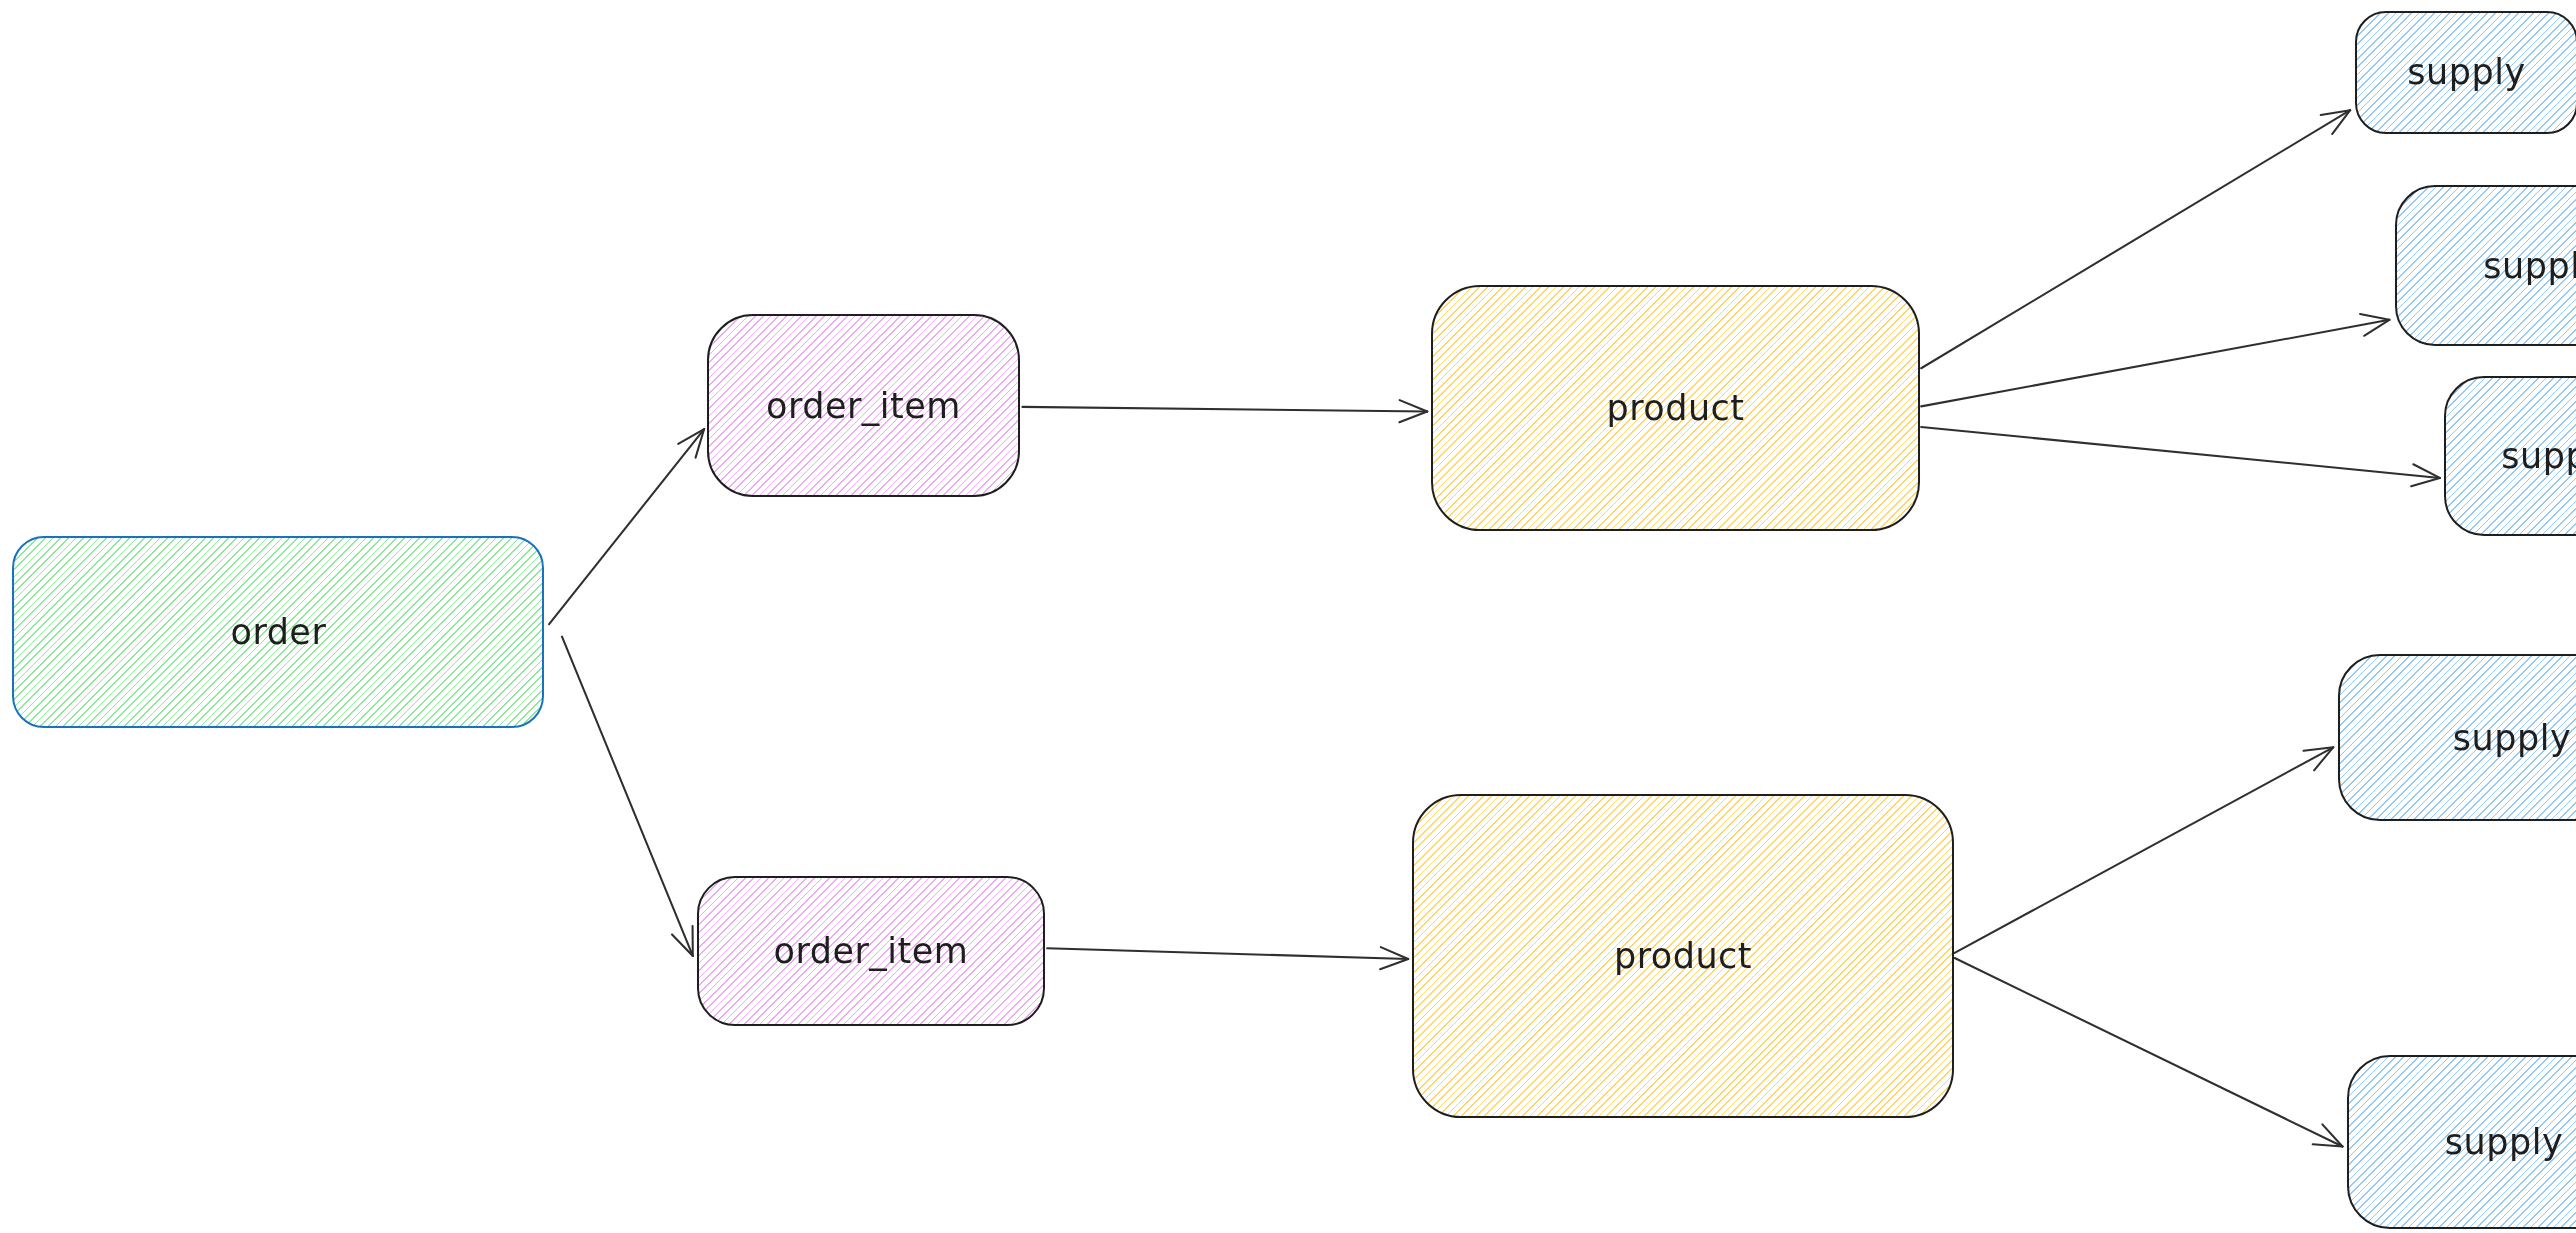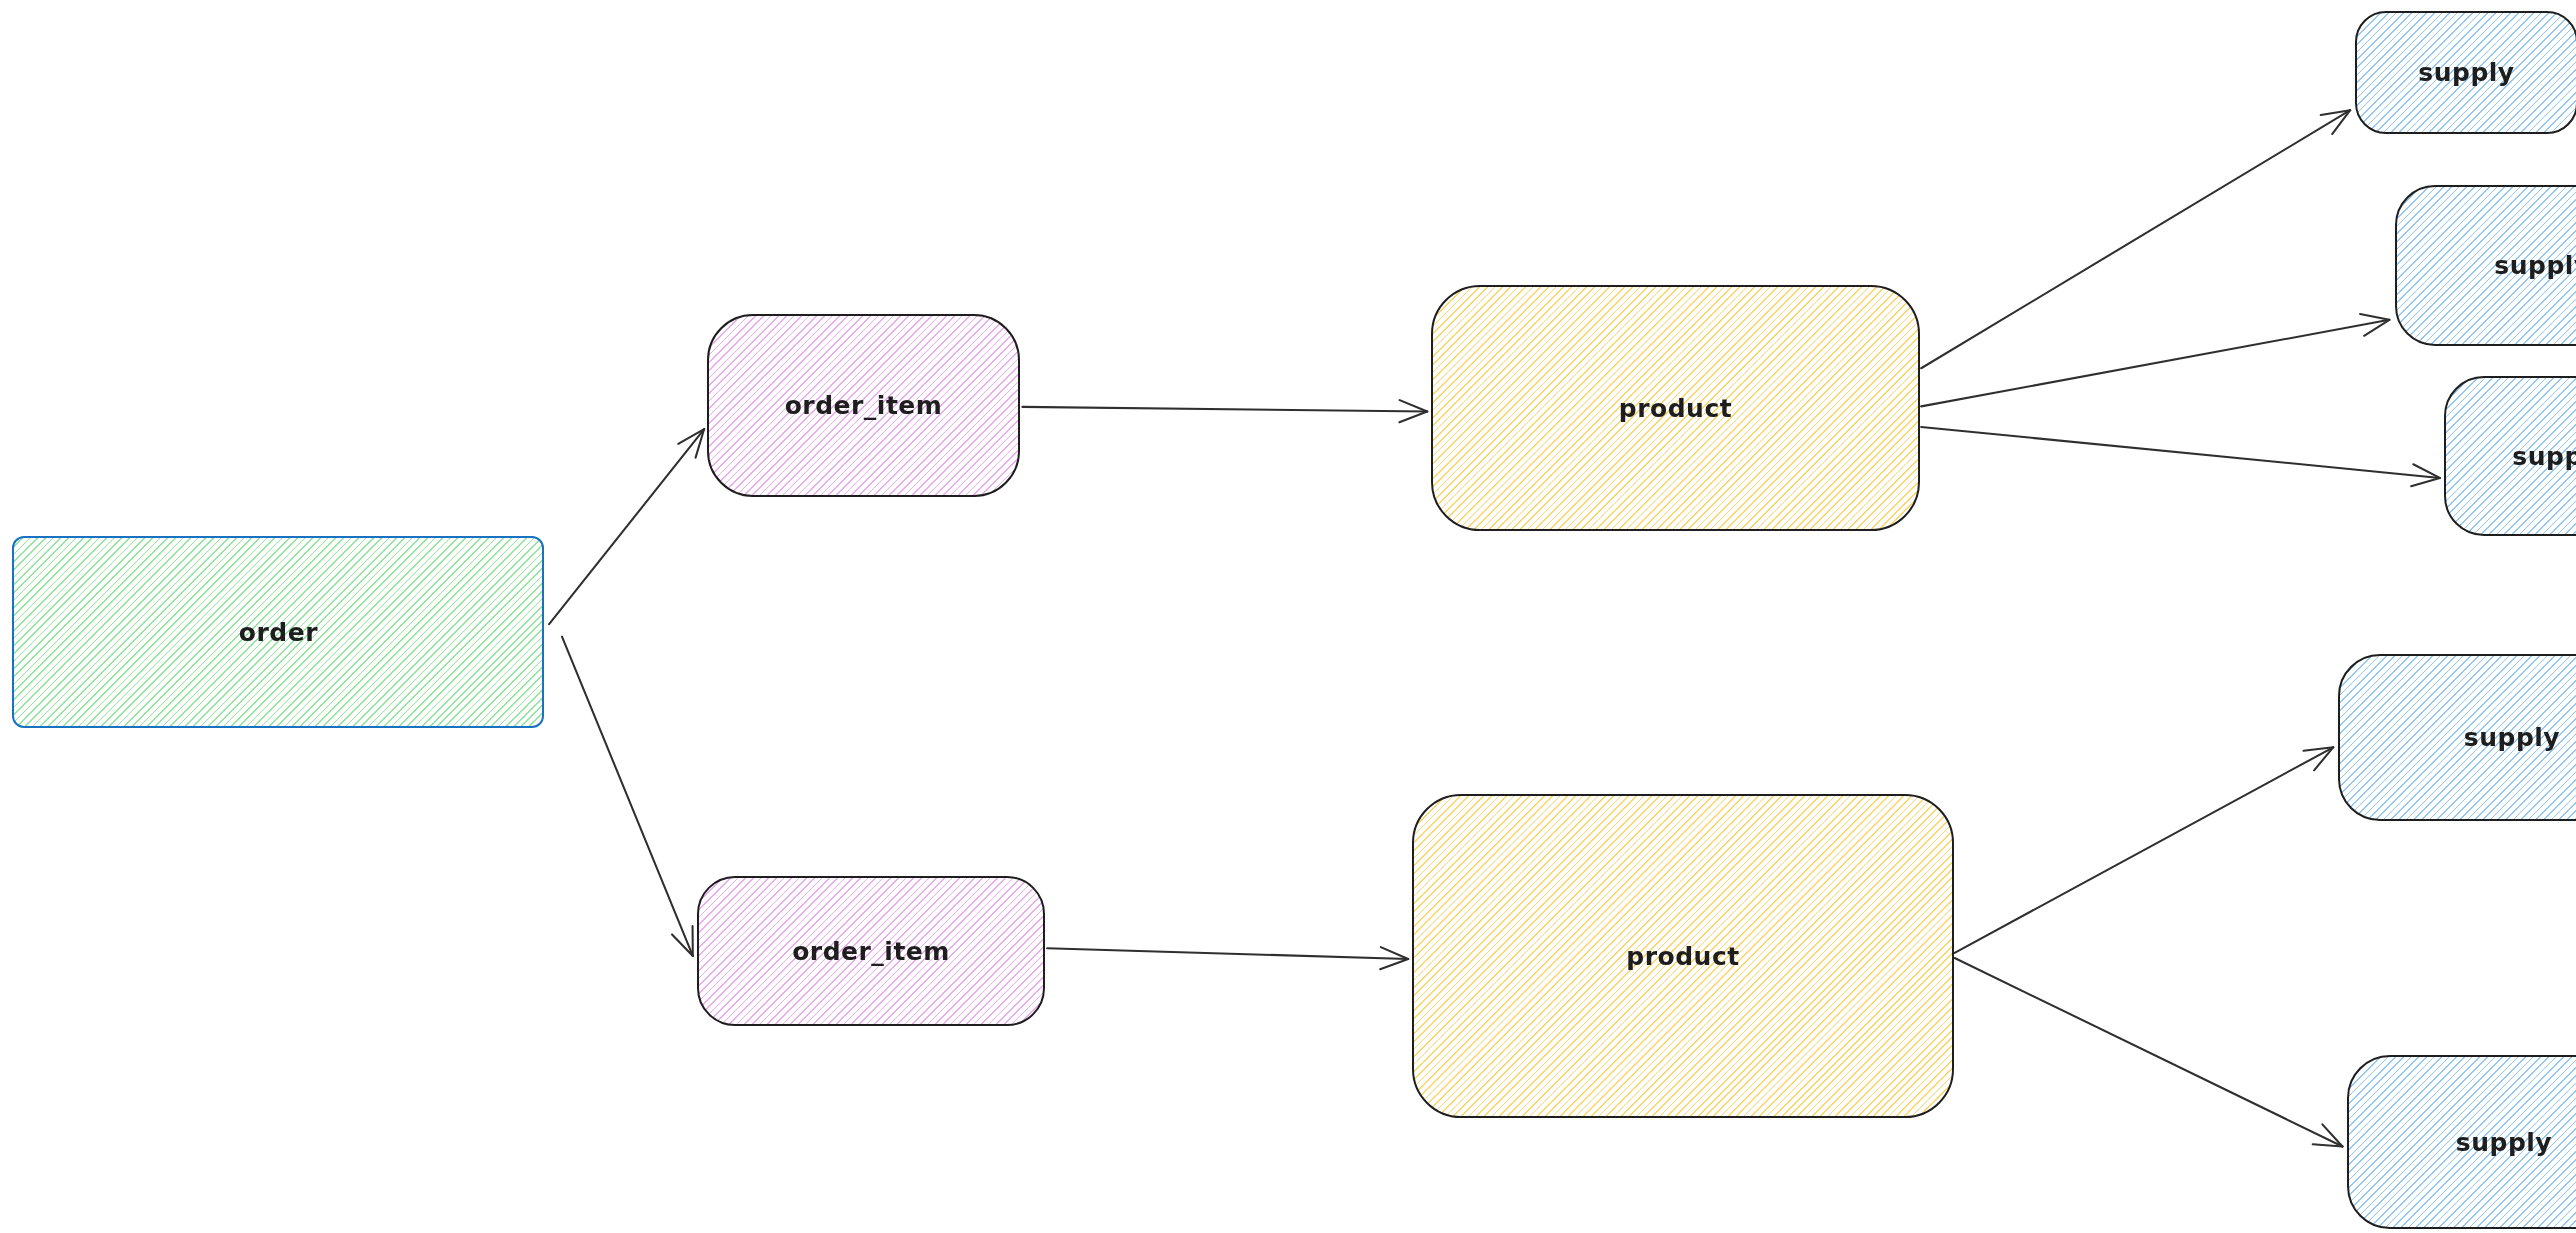--- a/index.html
+++ b/index.html
@@ -24,22 +24,22 @@
   }
   .node {
     position: absolute;
     box-sizing: border-box;
     display: flex;
     align-items: center;
     justify-content: center;
     background-color: #ffffff;
   }
   .node .label {
-    font-size: 25px;
-    font-weight: 700;
+    font-size: 35px;
+    font-weight: 400;
     letter-spacing: 0.5px;
     color: #1e1e1e;
     white-space: nowrap;
     user-select: none;
   }
 </style>
 </head>
 <body>
 
 <div id="canvas">
@@ -84,21 +84,21 @@
         <line x1="4529" y1="1451" x2="4471.3988521040965" y2="1457.790269587746" stroke="#2f2f2f" stroke-width="4" stroke-linecap="round"></line>
         <line x1="4529" y1="1451" x2="4491.926576082117" y2="1495.6044979683095" stroke="#2f2f2f" stroke-width="4" stroke-linecap="round"></line>
       </g>
       <g>
         <line x1="3794" y1="1860" x2="4547" y2="2226" stroke="#2f2f2f" stroke-width="4" stroke-linecap="round"></line>
         <line x1="4547" y1="2226" x2="4507.961331039213" y2="2183.104984837745" stroke="#2f2f2f" stroke-width="4" stroke-linecap="round"></line>
         <line x1="4547" y1="2226" x2="4489.152071092209" y2="2221.8027245647786" stroke="#2f2f2f" stroke-width="4" stroke-linecap="round"></line>
       </g>
     </svg>
   <div id="nodes">
-      <div class="node" style="left: 12.4px; top: 536px; width: 532px; height: 192px; border-radius: 12px; border: 2.6px solid rgb(25, 113, 194); background-image: repeating-linear-gradient(135deg, rgb(140, 233, 154) 0px, rgb(140, 233, 154) 1.2px, transparent 1.2px, transparent 5.4px);">
+      <div class="node" style="left: 12.4px; top: 536px; width: 532px; height: 192px; border-radius: 32px; border: 2.6px solid rgb(25, 113, 194); background-image: repeating-linear-gradient(135deg, rgb(140, 233, 154) 0px, rgb(140, 233, 154) 1.2px, transparent 1.2px, transparent 5.4px);">
         <span class="label" style="color: rgb(30, 30, 30);">order</span>
       </div>
       <div class="node" style="left: 707px; top: 314px; width: 313px; height: 183px; border-radius: 46px; border: 2.1px solid rgb(30, 30, 30); background-image: repeating-linear-gradient(135deg, rgb(237, 170, 242) 0px, rgb(237, 170, 242) 1.2px, transparent 1.2px, transparent 5.4px);">
         <span class="label" style="color: rgb(30, 30, 30);">order_item</span>
       </div>
       <div class="node" style="left: 697px; top: 876px; width: 348px; height: 150px; border-radius: 38px; border: 2.1px solid rgb(30, 30, 30); background-image: repeating-linear-gradient(135deg, rgb(237, 170, 242) 0px, rgb(237, 170, 242) 1.2px, transparent 1.2px, transparent 5.4px);">
         <span class="label" style="color: rgb(30, 30, 30);">order_item</span>
       </div>
       <div class="node" style="left: 1431px; top: 285px; width: 489px; height: 246px; border-radius: 49px; border: 2.1px solid rgb(30, 30, 30); background-image: repeating-linear-gradient(135deg, rgb(255, 214, 102) 0px, rgb(255, 214, 102) 1.2px, transparent 1.2px, transparent 5.4px);">
         <span class="label" style="color: rgb(30, 30, 30);">product</span>

